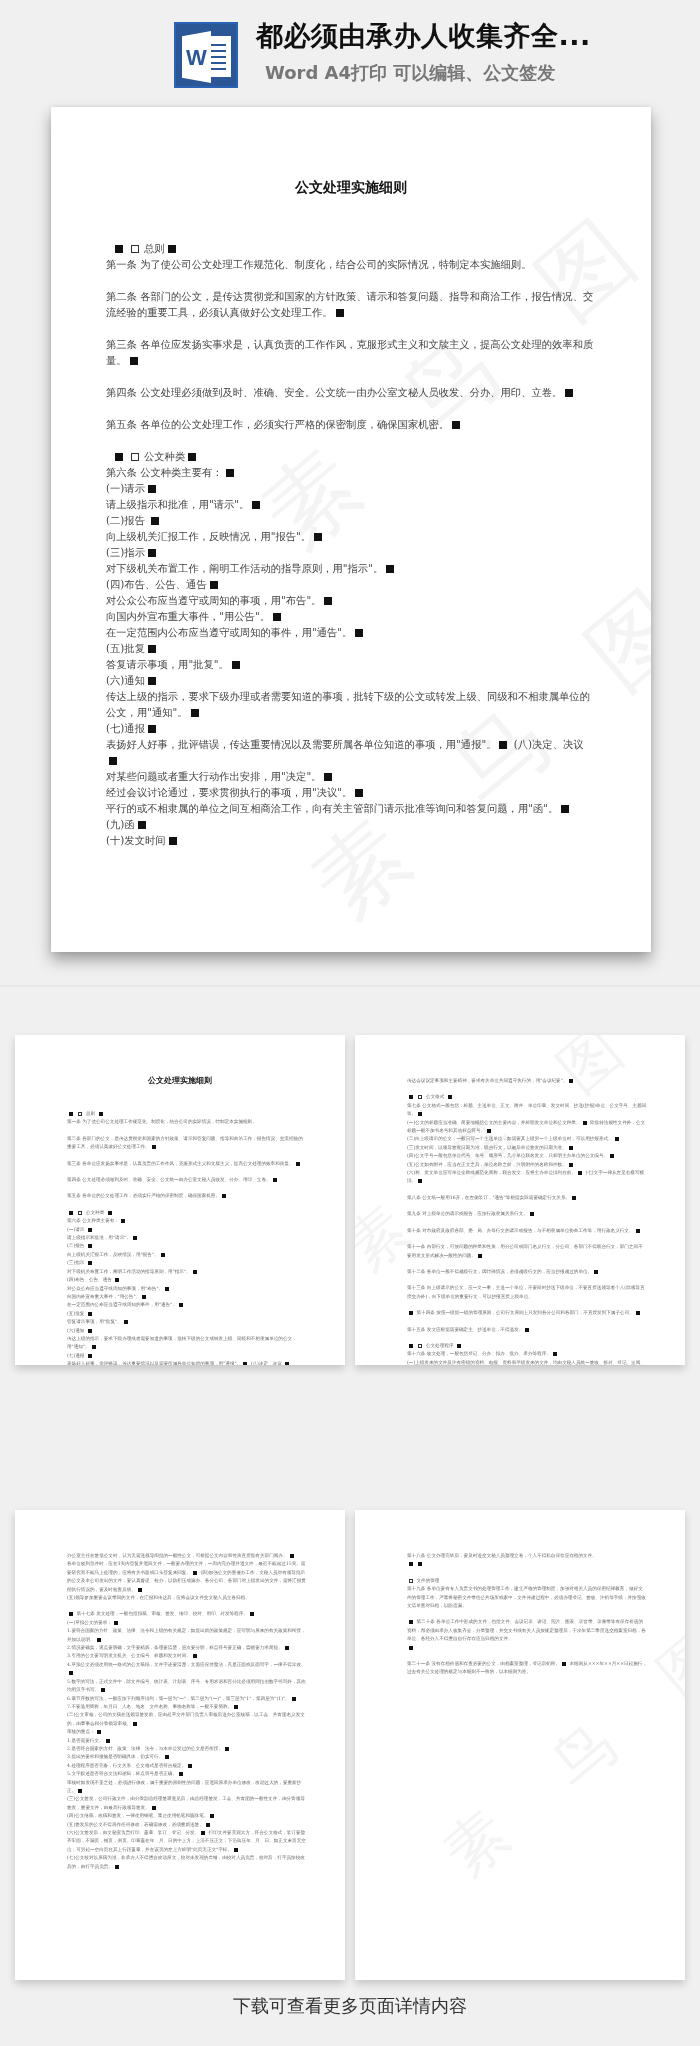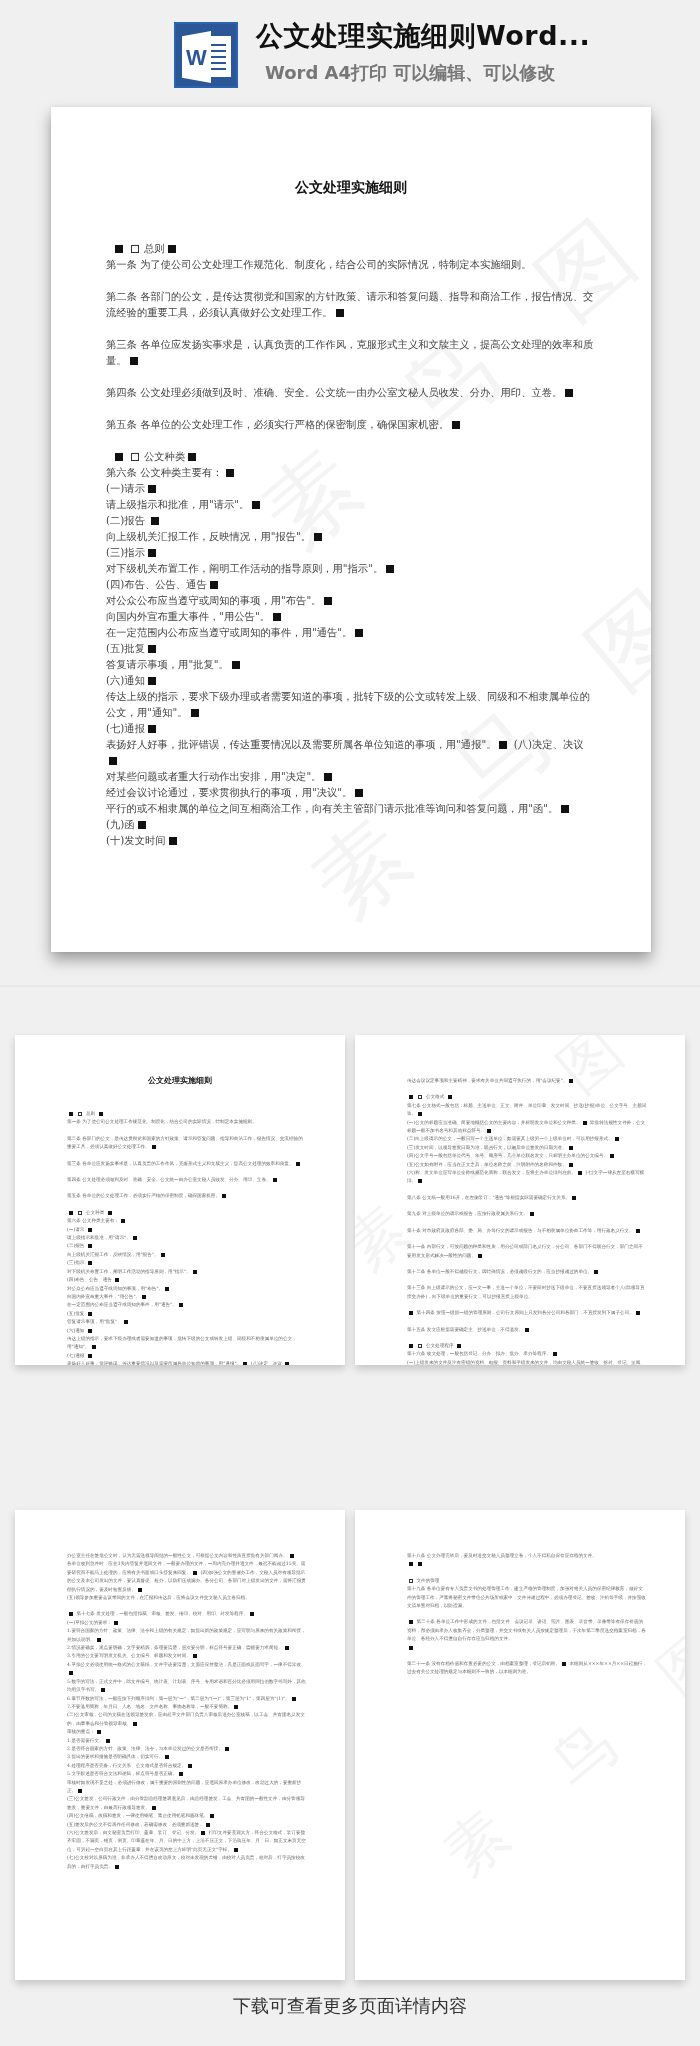--- a/index.html
+++ b/index.html
@@ -51,22 +51,22 @@
     <div class="doc">
       <i style="top:8px"></i>
         <i style="top:14px"></i>
         <i style="top:20px"></i>
         <i style="top:26px"></i>
         <i style="top:32px"></i>
     </div>
     <div class="front"></div>
     <span class="w">W</span>
   </div>
-  <div class="title">公文处理实施细则Word...</div>
-  <div class="subtitle">Word A4打印 可以编辑、可以修改</div>
+  <div class="title">都必须由承办人收集齐全...</div>
+  <div class="subtitle">Word A4打印 可以编辑、公文签发</div>
 </div>
 
 <div class="main-page">
   <div class="wm" style="left:150px; top:150px;">素 鸟 图 库</div>
   <div class="wm" style="left:200px; top:520px;">素 鸟 图 库</div>
   <div class="doc-title">公文处理实施细则</div>
   <div class="doc-body" id="doc-body">
       <p class="heading"><span class="mk"></span><span class="bx"></span><span>总则</span><span class="mk"></span></p>
       <p><span>第一条  为了使公司公文处理工作规范化、制度化，结合公司的实际情况，特制定本实施细则。</span></p>
       <p class="gap"><span>第二条  各部门的公文，是传达贯彻党和国家的方针政策、请示和答复问题、指导和商洽工作，报告情况、交流经验的重要工具，必须认真做好公文处理工作。</span><span class="mk"></span></p>

